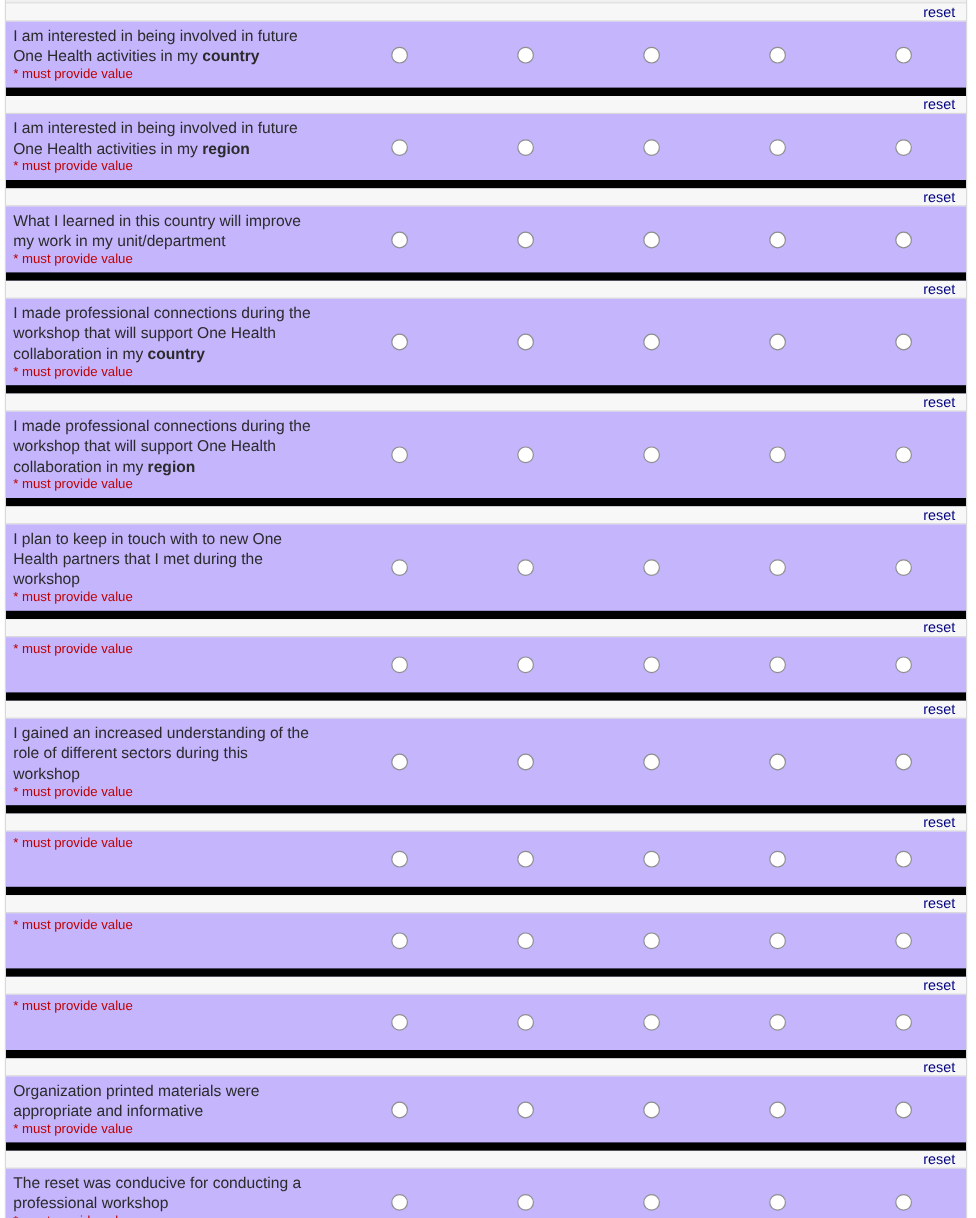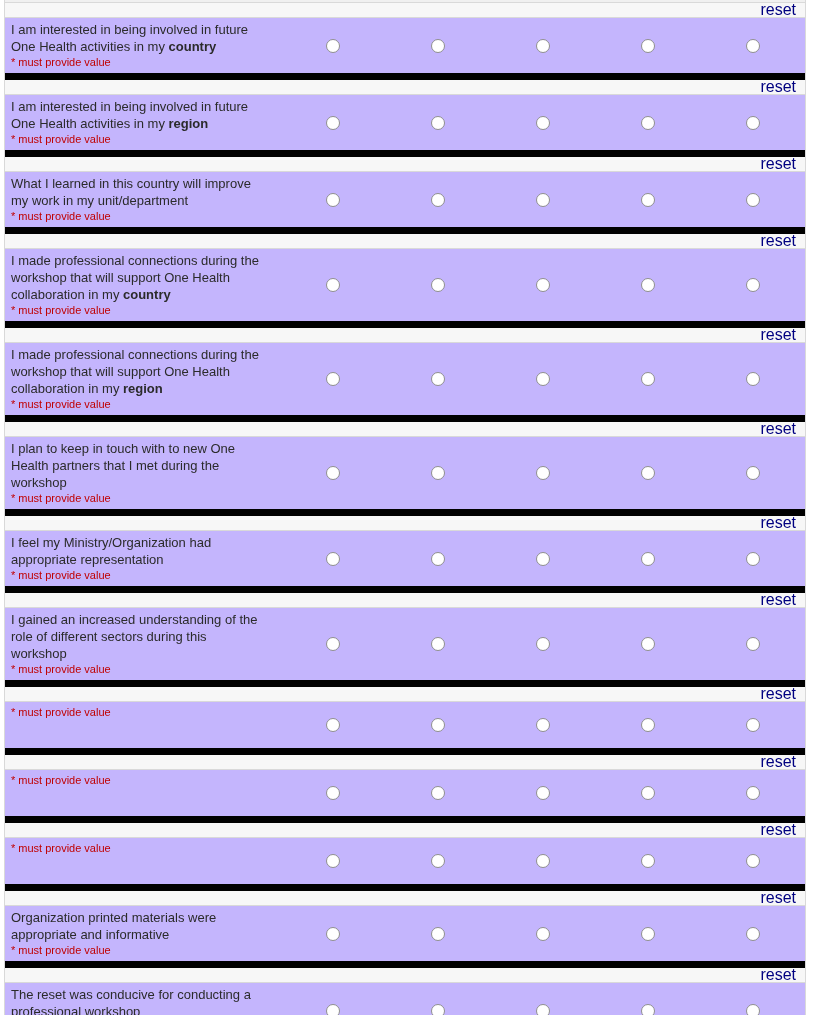--- a/index.html
+++ b/index.html
@@ -25,21 +25,21 @@
     height: 15px;
     background: #f7f7f7;
     border-bottom: 1px solid #d9d9d9;
     display: flex;
     justify-content: flex-end;
     align-items: center;
     padding-right: 9px;
     box-sizing: border-box;
   }
   .reset-link {
-    font-size: 16px;
+    font-size: 12px;
     line-height: 1;
     color: #000080;
     text-decoration: none;
     cursor: pointer;
   }
   .q-row {
     display: flex;
     background: #c4b5fd;
     border-bottom: 7px solid #000000;
     min-height: 53px;
@@ -288,22 +288,21 @@
           </div>
         </div>
   </div>
 
   <div class="reset-row">
     <a href="#" class="reset-link">reset</a>
   </div>
 
   <div class="q-row">
     <div class="q-label">
-      <span class="q-text">I feel my Ministry/Organization had
-appropriate representation</span><span class="q-bold"></span>
+      <span class="q-bold"></span>
       <div class="required">* must provide value</div>
     </div>
     <div class="q-options">
           <div class="opt-cell">
             <input type="radio" name="q6" style="">
           </div>
           <div class="opt-cell">
             <input type="radio" name="q6" style="">
           </div>
           <div class="opt-cell">

